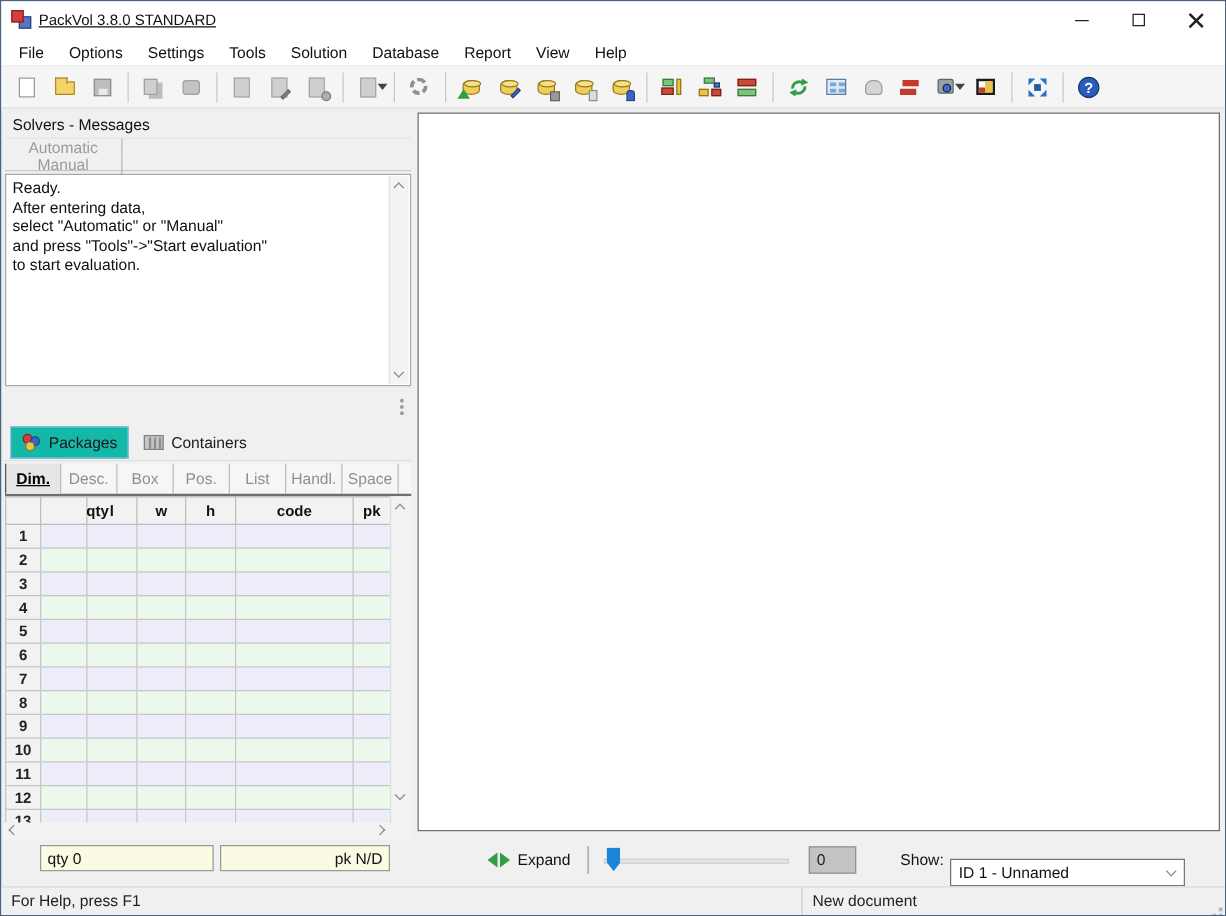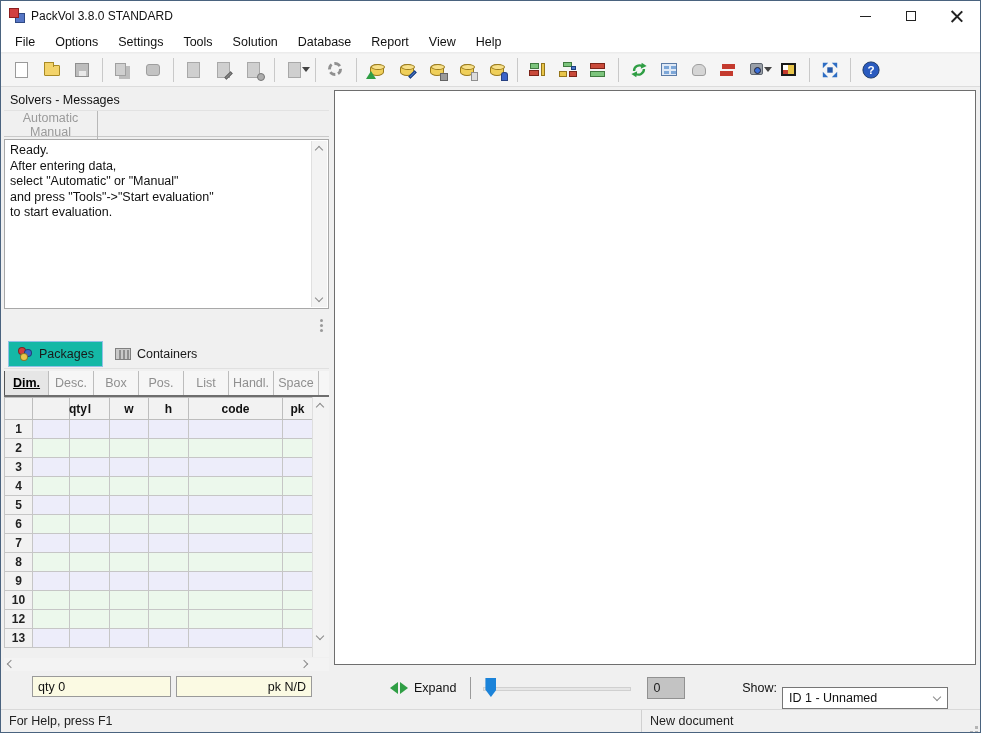--- a/index.html
+++ b/index.html
@@ -5,21 +5,21 @@
   * { margin:0; padding:0; box-sizing:border-box; }
   html,body { width:981px; height:733px; background:#e8e8e8; }
   body { font-family:"Liberation Sans","DejaVu Sans",sans-serif; font-size:12px; color:#1a1a1a; }
   .window { position:relative; width:981px; height:733px; background:#f0f0f0; border:1px solid #4a637f; overflow:hidden; }
 
   
   .titlebar { position:absolute; left:0; top:0; width:100%; height:30px; background:#ffffff; display:flex; align-items:center; }
   .app-icon { position:relative; width:16px; height:16px; margin:0 6px 0 8px; }
   .app-icon .sq-red  { position:absolute; left:0; top:0; width:10px; height:10px; background:#d14040; border:1px solid #8d1f1f; }
   .app-icon .sq-blue { position:absolute; left:6px; top:5px; width:10px; height:10px; background:#4d6fc2; border:1px solid #24407e; opacity:.95; }
-  .title-text { font-size:12px; color:#111; }
+  .title-text { font-size:12px; color:#111;text-decoration:underline; }
   .win-controls { margin-left:auto; display:flex; height:30px; }
   .win-btn { width:46px; height:30px; display:flex; align-items:center; justify-content:center; }
   .glyph-min { width:11px; height:1px; background:#222; display:block; }
   .glyph-max { width:10px; height:10px; border:1px solid #222; display:block; }
   .glyph-close { position:relative; width:12px; height:12px; display:block; }
   .glyph-close::before,.glyph-close::after { content:""; position:absolute; left:5px; top:-1px; width:1.5px; height:15px; background:#222; }
   .glyph-close::before { transform:rotate(45deg); } .glyph-close::after { transform:rotate(-45deg); }
 
   
   .menubar { position:absolute; left:0; top:30px; width:100%; height:22px; background:#ffffff; display:flex; align-items:center; padding-left:4px; border-bottom:1px solid #ececec; }
@@ -118,21 +118,21 @@
   .tri-pair { display:flex; gap:2px; }
   .tri-l { width:0;height:0;border-top:6px solid transparent;border-bottom:6px solid transparent;border-right:8px solid #2f9e44; }
   .tri-r { width:0;height:0;border-top:6px solid transparent;border-bottom:6px solid transparent;border-left:8px solid #2f9e44; }
   .vbar-sep { width:1px; height:22px; background:#9a9a9a; margin:0 12px 0 14px; }
   .slider { position:relative; width:148px; height:22px; }
   .slider .track { position:absolute; left:0; right:0; top:10px; height:4px; background:#e6e6e6; border:1px solid #d0d0d0; }
   .slider .thumb { position:absolute; left:2px; top:1px; width:11px; height:19px; background:#1b83d9; clip-path:polygon(0 0,100% 0,100% 62%,50% 100%,0 62%); }
   .val-box { width:38px; height:22px; background:#c3c3c3; border:1px solid #919191; margin-left:16px; font-size:12.5px; display:flex; align-items:center; padding-left:5px; color:#222; }
   .show-group { margin-left:auto; display:flex; align-items:center; gap:5px; margin-right:28px; }
   .show-label { font-size:12.5px; color:#111; }
-  .dropdown { position:relative; width:166px; height:22px; background:#fff; border:1px solid #767676; display:flex; align-items:center; padding:0 22px 0 6px; font-size:12.5px; color:#111;margin-top:20px; }
+  .dropdown { position:relative; width:188px; height:22px; background:#fff; border:1px solid #767676; display:flex; align-items:center; padding:0 22px 0 6px; font-size:12.5px; color:#111;margin-top:20px; }
   .dropdown .chev.down { position:absolute; right:7px; top:6px; }
 
   
   .statusbar { position:absolute; left:0; bottom:0; width:100%; height:23px; background:#f0f0f0; border-top:1px solid #d9d9d9; display:flex; align-items:center; font-size:12.5px; color:#222; }
   .status-left { padding-left:8px; width:640px; }
   .status-right { border-left:1px solid #d0d0d0; padding-left:8px; flex:1; height:100%; display:flex; align-items:center; }
   .size-grip { position:absolute; right:2px; bottom:3px; width:3px; height:3px; background:#b5b5b5; box-shadow:-5px 5px 0 #b5b5b5, 0 5px 0 #b5b5b5, -10px 10px 0 #b5b5b5, -5px 10px 0 #b5b5b5, 0 10px 0 #b5b5b5; }
 </style>
 </head>
 <body>
@@ -488,20 +488,29 @@
             </tr>
             <tr class="even">
               <td class="rownum">10</td>
               <td></td>
               <td></td>
               <td></td>
               <td></td>
               <td></td>
               <td></td>
             </tr>
+            <tr class="odd">
+              <td class="rownum">11</td>
+              <td></td>
+              <td></td>
+              <td></td>
+              <td></td>
+              <td></td>
+              <td></td>
+            </tr>
             <tr class="even">
               <td class="rownum">12</td>
               <td></td>
               <td></td>
               <td></td>
               <td></td>
               <td></td>
               <td></td>
             </tr>
             <tr class="odd">

